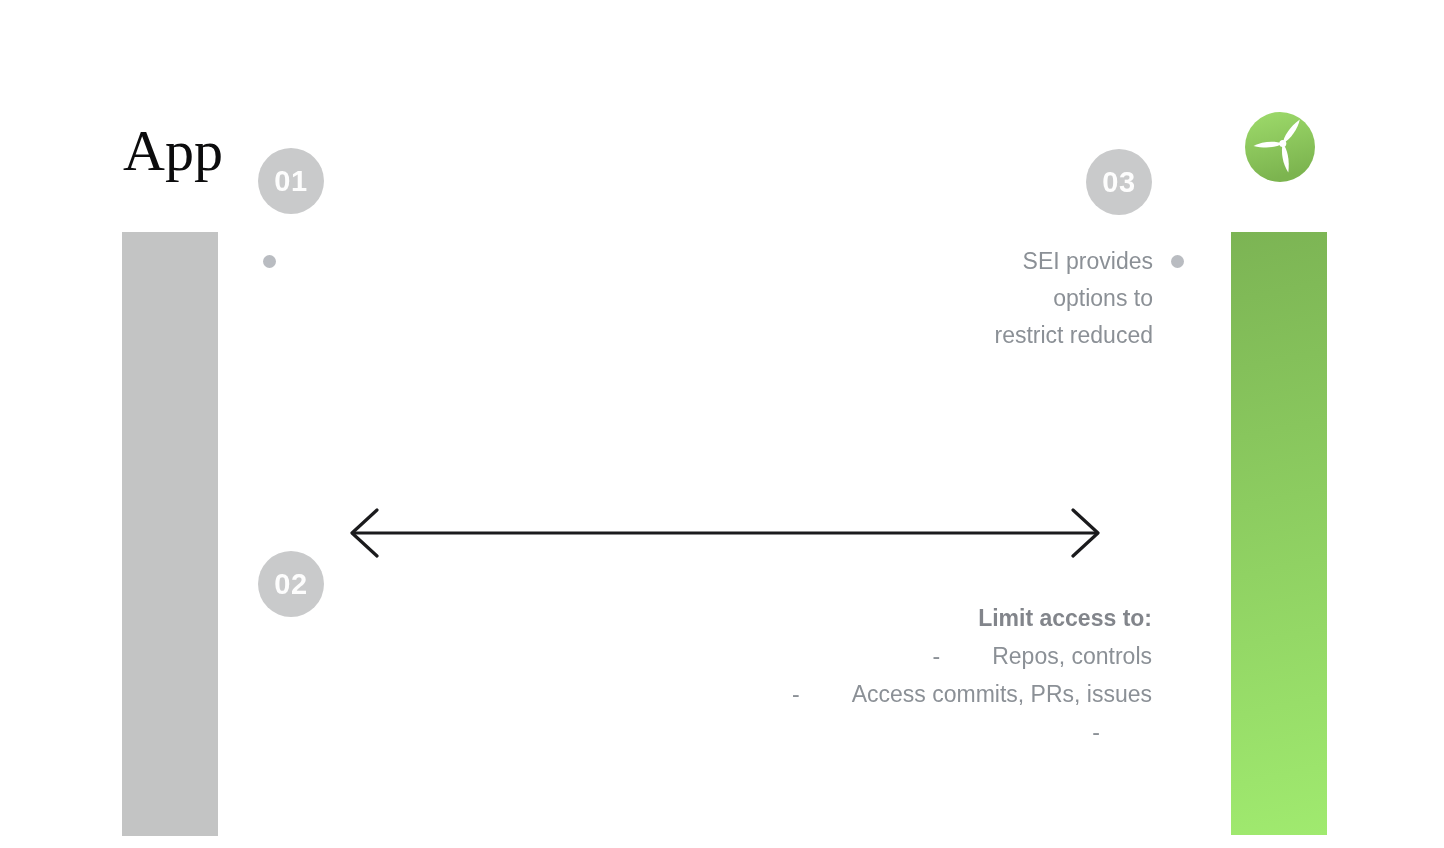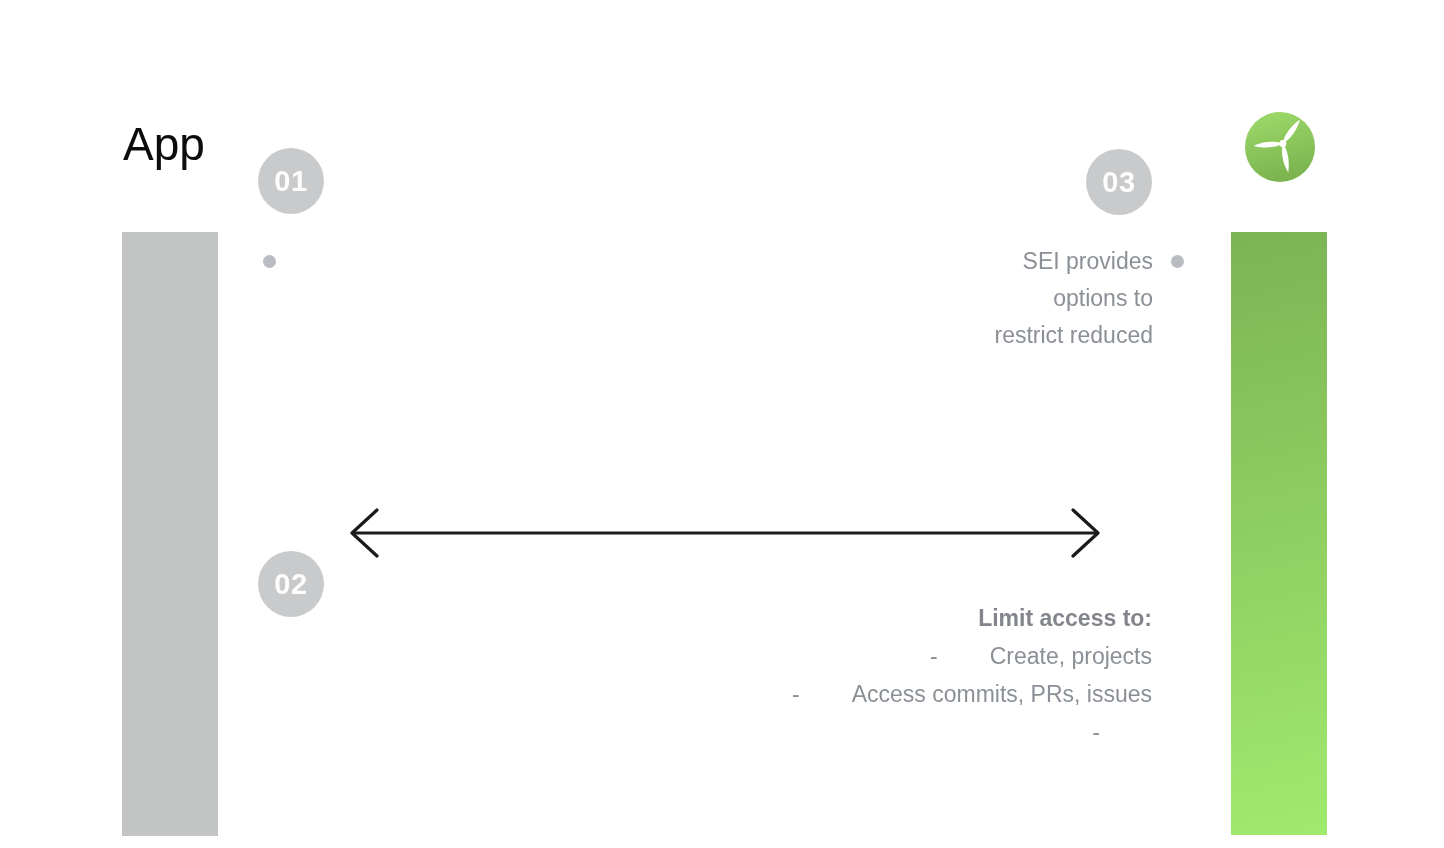--- a/index.html
+++ b/index.html
@@ -3,21 +3,21 @@
 <meta charset="utf-8">
 <style>
   * { margin:0; padding:0; box-sizing:border-box; }
   html,body { background:#ffffff; }
   .canvas {
     position:relative; width:1444px; height:848px; background:#ffffff;
     font-family:"Liberation Sans", sans-serif; overflow:hidden;
   }
   .title {
     position:absolute; left:123px; top:118px;
-    font-size:46px; font-weight:500; color:#0c0c0d; line-height:1.15;
+    font-size:58px; font-weight:500; color:#0c0c0d; line-height:1.15;font-family:Liberation Serif, serif;
   }
   .bar { position:absolute; top:232px; width:96px; height:604px; }
   .bar-left  { left:122px;  background:var(--bar-gray, #c3c4c4); }
   .bar-right { left:1231px; height:603px;
     background:linear-gradient(168deg, var(--green-top, #7cb454) 0%, var(--green-bottom, #a0ea6f) 100%); }
   .step-badge {
     position:absolute; width:66px; height:66px; border-radius:50%;
     background:var(--circle-gray, #c9cacb); color:var(--badge-text, #fdfdfd);
     display:flex; align-items:center; justify-content:center;
     font-size:29px; font-weight:700; letter-spacing:0.5px;
@@ -106,21 +106,21 @@
       <line x1="4" y1="29" x2="748" y2="29"></line>
       <polyline points="28,6 3,29 28,52"></polyline>
       <polyline points="724,6 749,29 724,52"></polyline>
     </svg>
   </div>
 
   <div class="limit">
     <div class="limit-heading">Limit access to:</div>
     <div class="limit-row">
       <span class="limit-dash">-</span>
-      <span>Create, projects</span>
+      <span>Repos, controls</span>
     </div>
     <div class="limit-row">
       <span class="limit-dash">-</span>
       <span>Access commits, PRs, issues</span>
     </div>
     <div class="limit-row">
       <span class="limit-dash">-</span>
     </div>
   </div>
 

